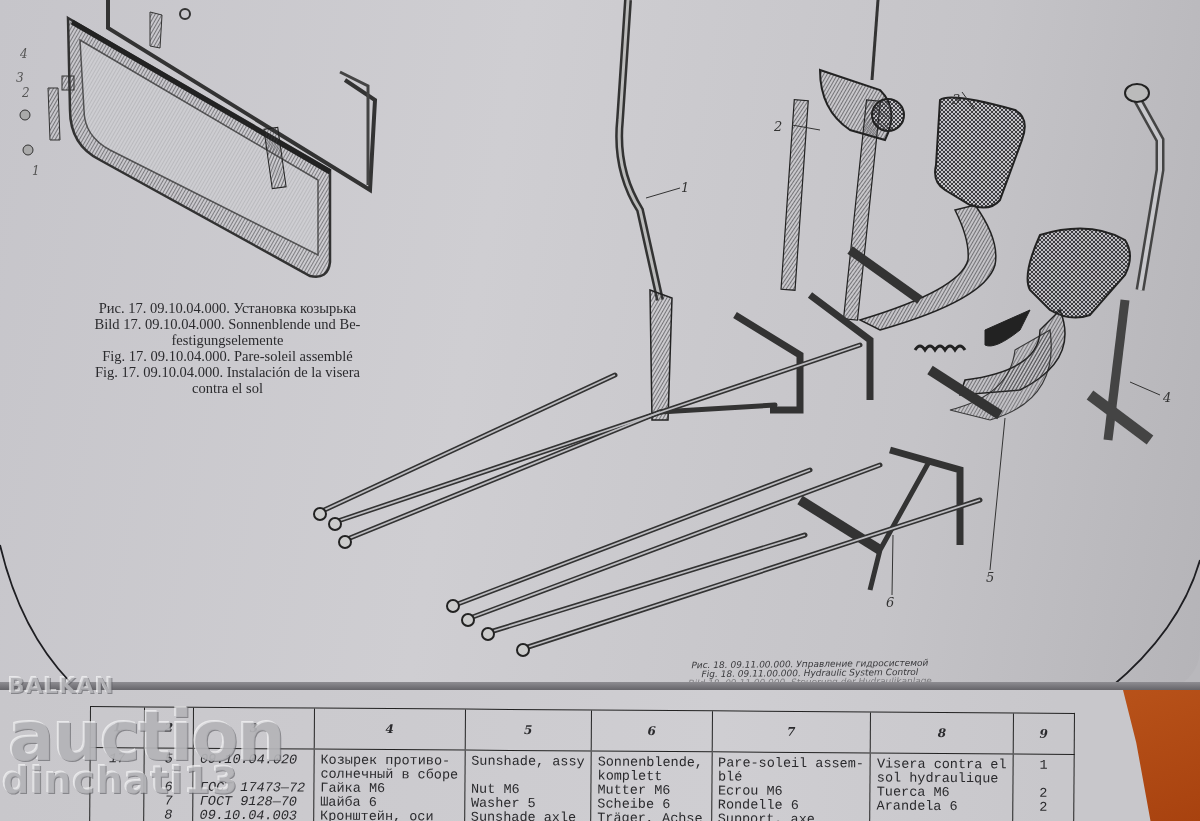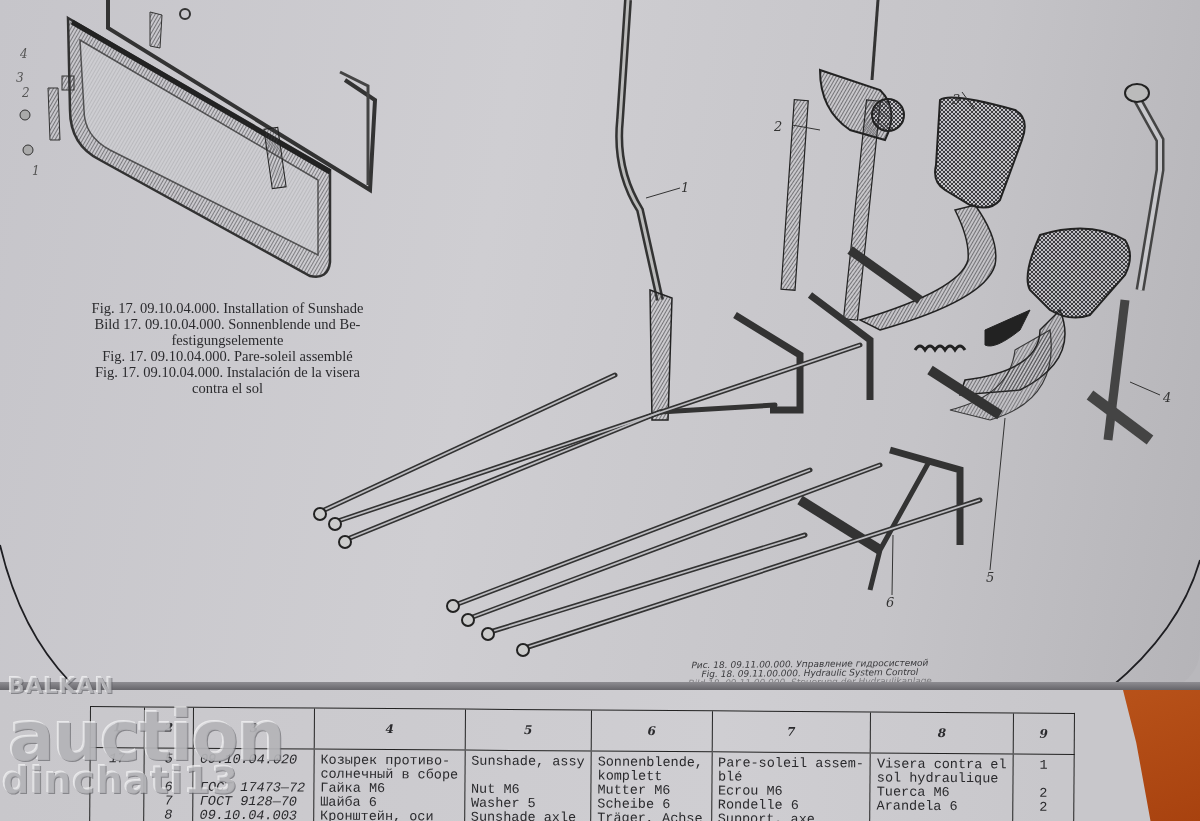--- a/index.html
+++ b/index.html
@@ -186,21 +186,21 @@
         <text x="774" y="131">2</text>
         <text x="952" y="104">3</text>
         <text x="1163" y="402">4</text>
         <text x="986" y="582">5</text>
         <text x="886" y="607">6</text>
       </g>
     </g>
   </svg>
 
   <div class="fig17-caption">
-    <div>Fig. 17. 09.10.04.000. Installation of Sunshade</div>
+    <div>Рис. 17. 09.10.04.000. Установка козырька</div>
     <div>Bild 17. 09.10.04.000. Sonnenblende und Be-</div>
     <div>festigungselemente</div>
     <div>Fig. 17. 09.10.04.000. Pare-soleil assemblé</div>
     <div>Fig. 17. 09.10.04.000. Instalación de la visera</div>
     <div>contra el sol</div>
   </div>
 
   <div class="fig18-caption">
     <div>Рис. 18. 09.11.00.000. Управление гидросистемой</div>
     <div>Fig. 18. 09.11.00.000. Hydraulic System Control</div>

